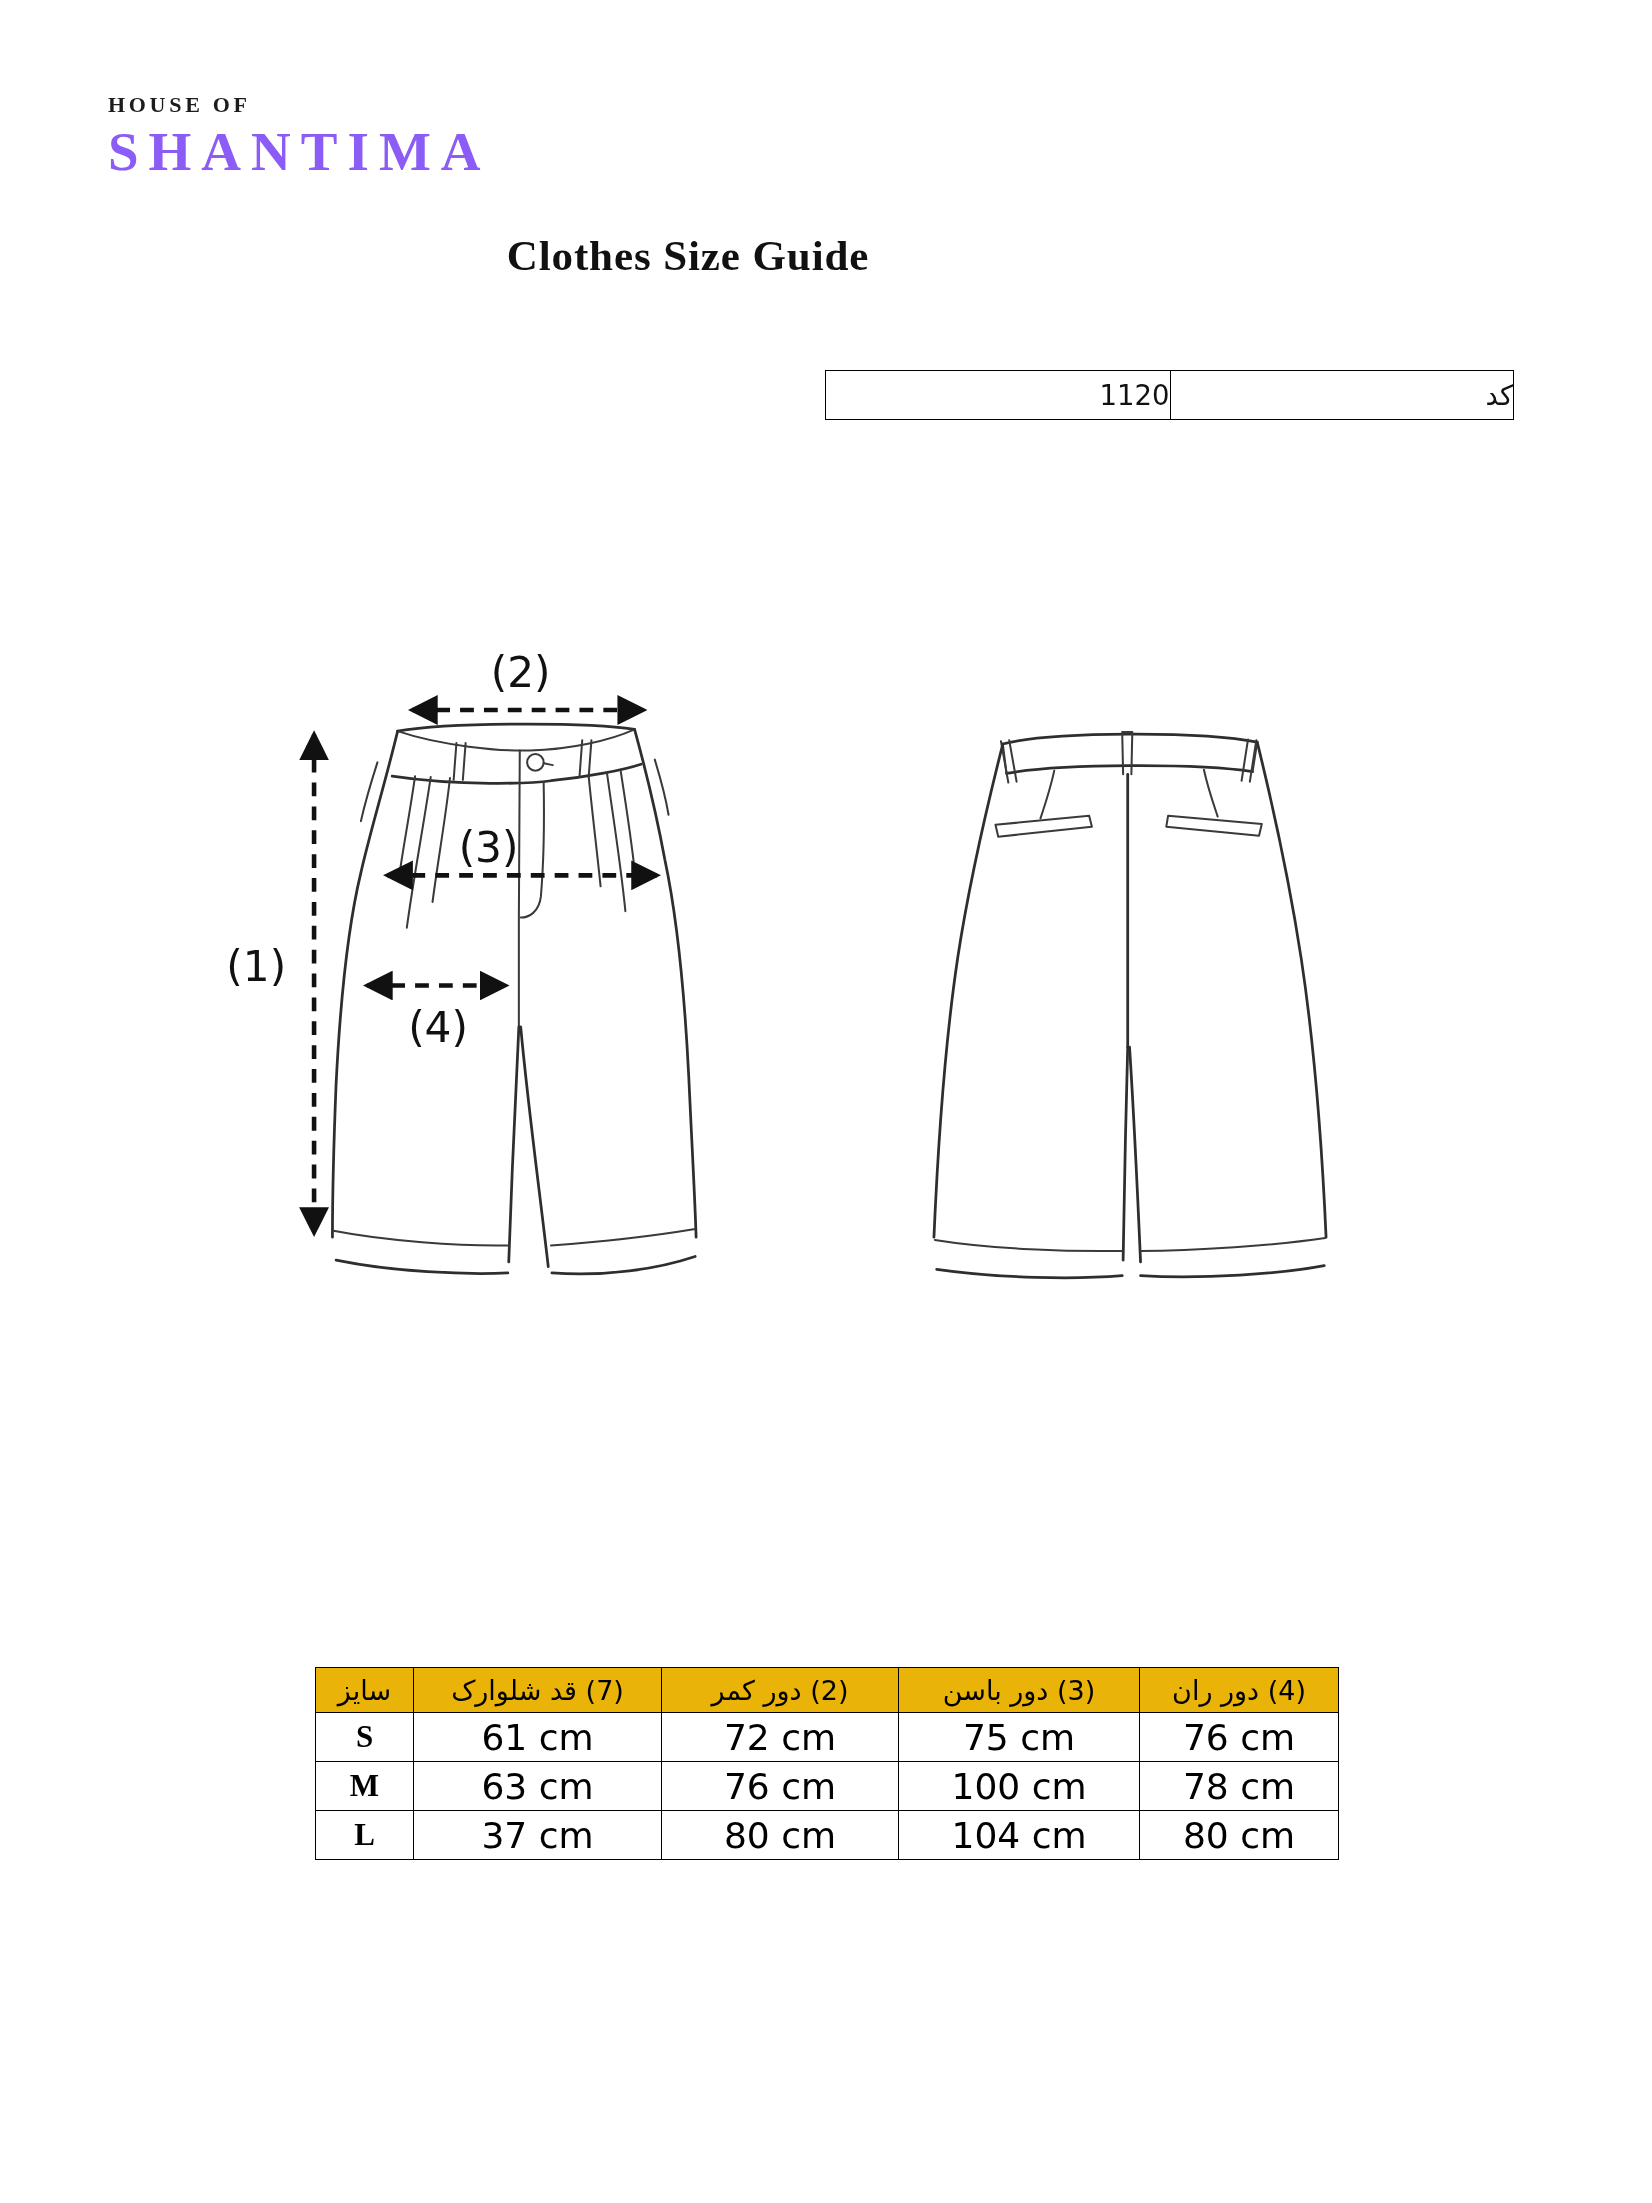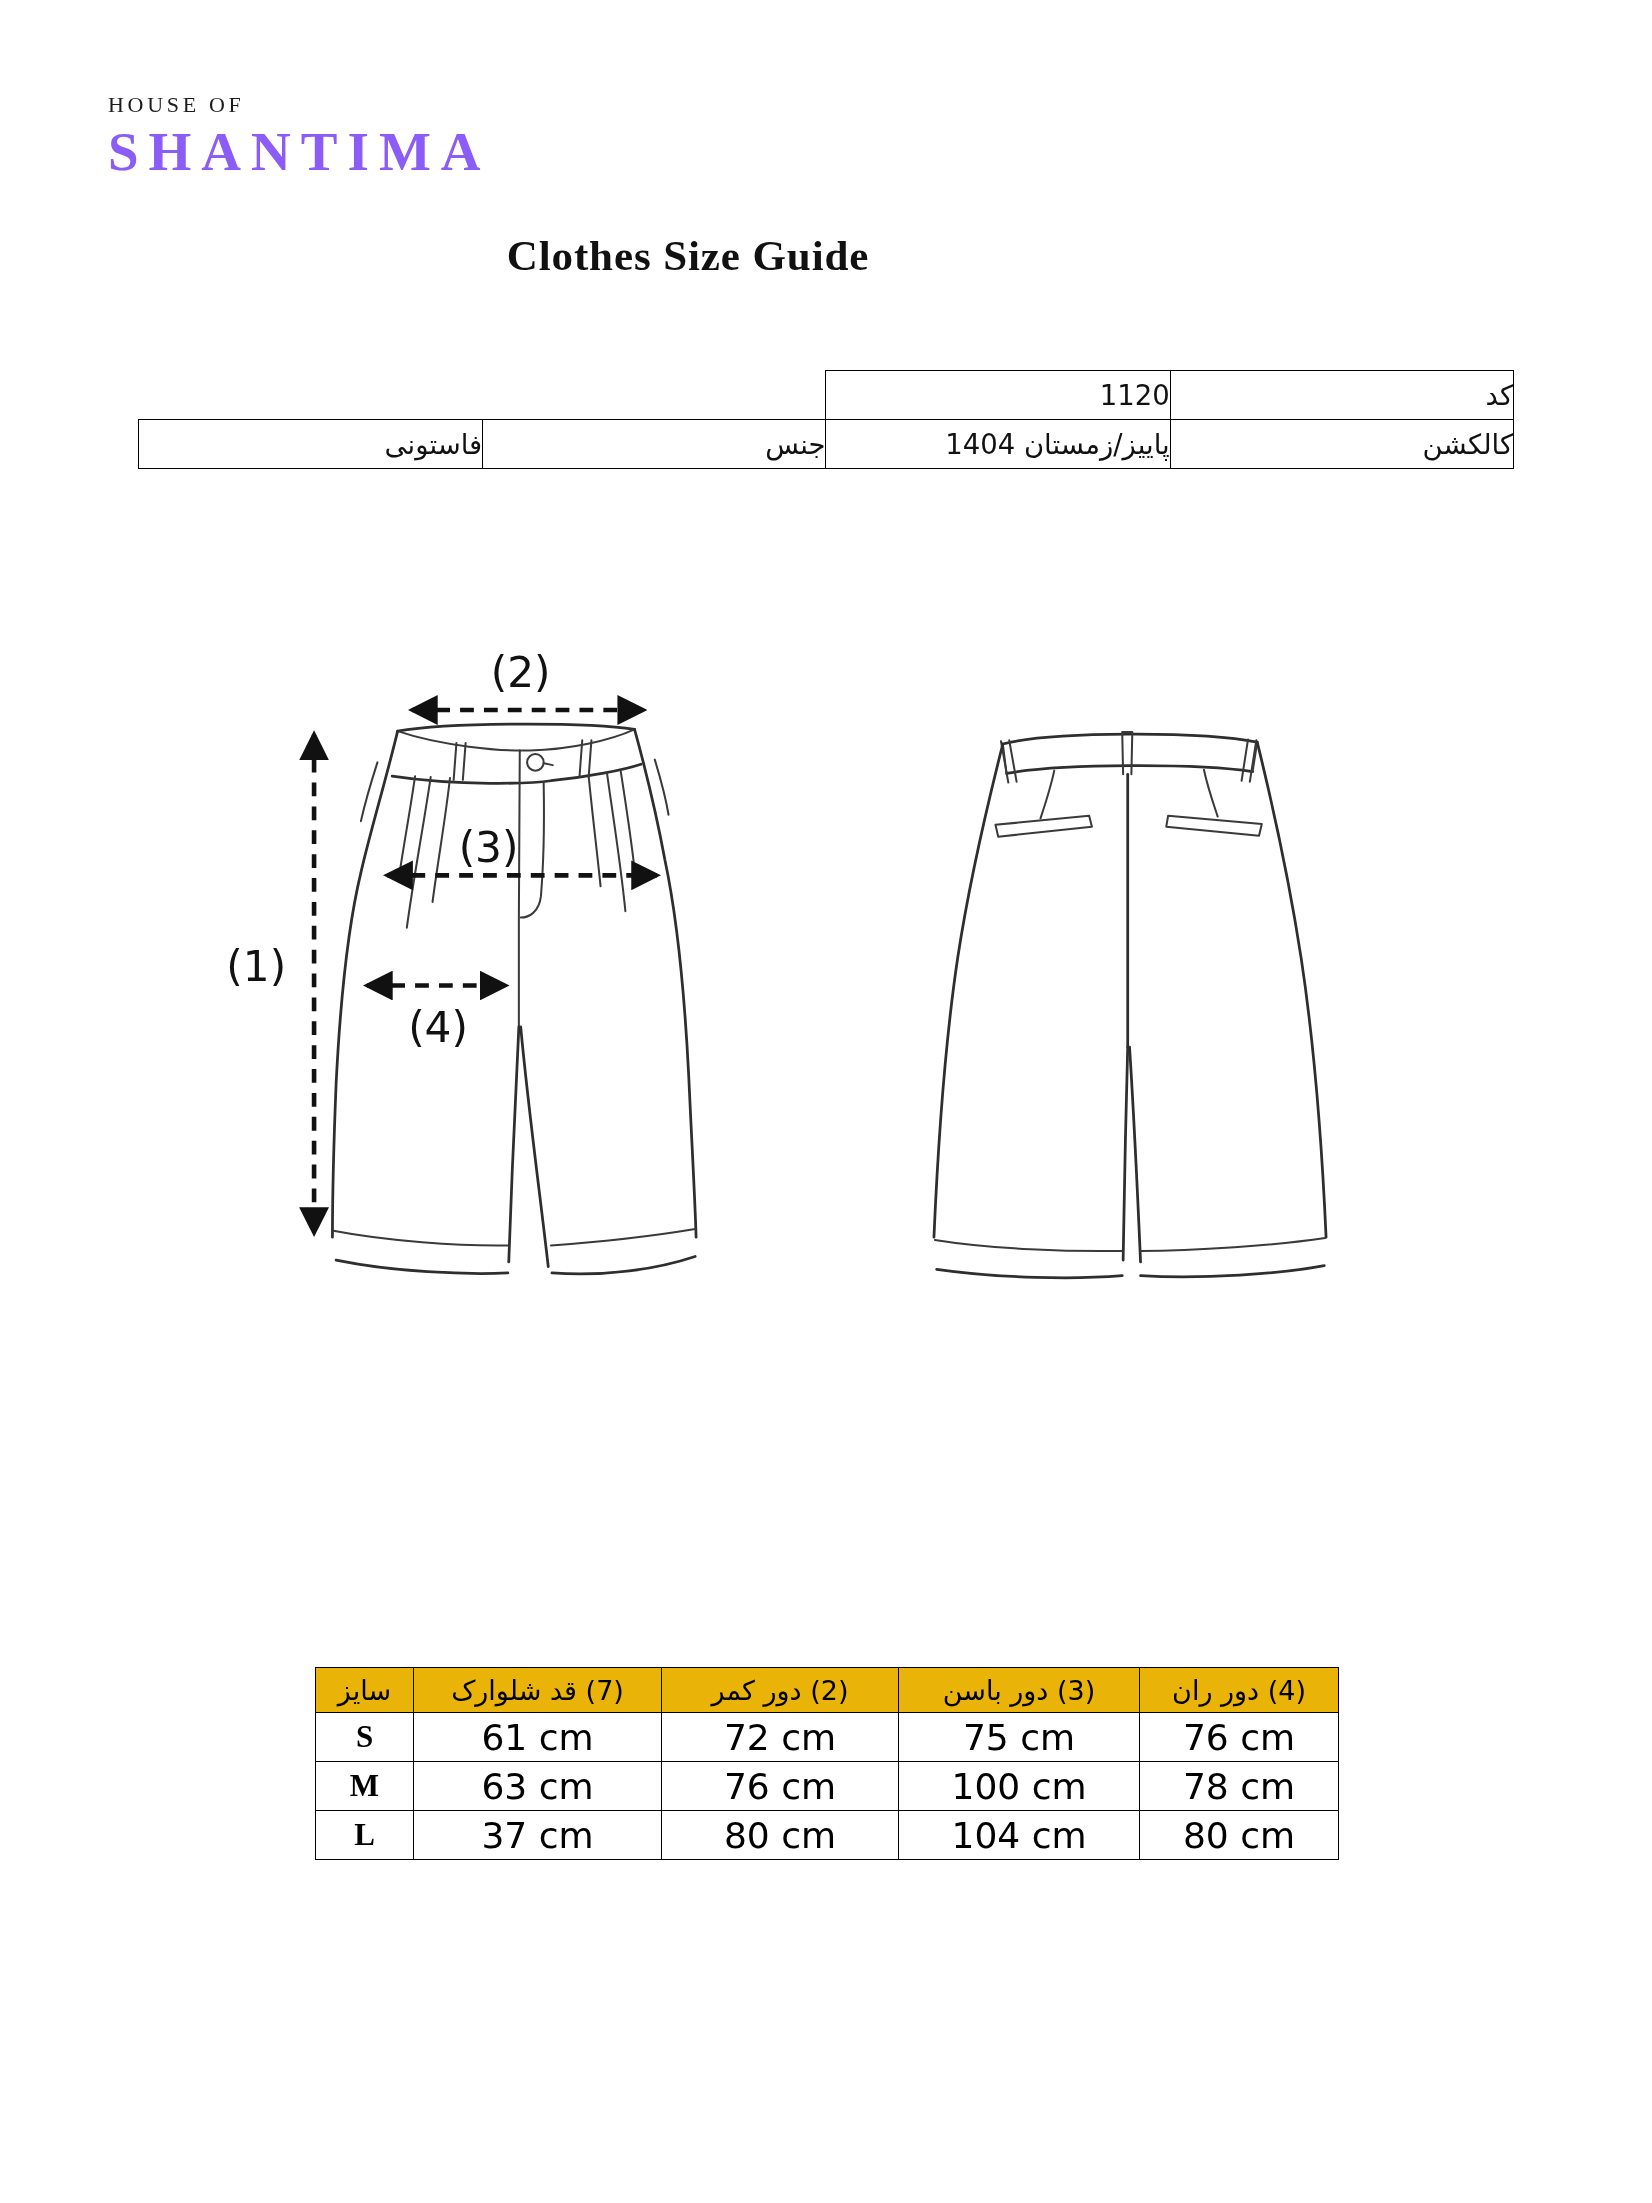--- a/index.html
+++ b/index.html
@@ -1,21 +1,21 @@
 <!DOCTYPE html>
 <html style="font-size:14.7px"><head>
 <meta charset="utf-8">
 <style>
   html,body{margin:0;padding:0;background:#ffffff;}
   body{width:1653px;height:2204px;position:relative;font-family:"DejaVu Sans",sans-serif;color:#000;}
   .page{position:absolute;inset:0;background:#fff;overflow:hidden;}
 
   
   .brand{position:absolute;left:108px;top:92px;}
-  .brand-line1{font-family:"Liberation Serif",serif;font-size:22px;letter-spacing:3.7px;font-weight:400;color:#1c1c1c;}
+  .brand-line1{font-family:"Liberation Serif",serif;font-size:22px;letter-spacing:3.7px;font-weight:700;color:#1c1c1c;}
   .brand-line2{font-family:"Liberation Serif",serif;font-size:55px;font-weight:700;letter-spacing:10px;color:#8b5cf6;margin-top:5.5px;line-height:1;}
 
   
   .title{position:absolute;left:0;top:231px;width:1376px;text-align:center;
          font-family:"Liberation Serif",serif;font-size:43px;font-weight:600;color:#111;letter-spacing:0.9px;}
 
   
   table.info{position:absolute;left:138px;top:370px;width:1376px;border-collapse:collapse;table-layout:fixed;}
   table.info td{border:1.8px solid #000;text-align:right;vertical-align:middle;padding:0;
                 font-size:27.5px;color:#111;}
@@ -57,26 +57,20 @@
         <col style="width:343px">
         <col style="width:344px">
         <col style="width:343px">
       </colgroup>
     <tbody>
         <tr>
       <td class="empty"></td>
       <td class="empty"></td>
       <td class="num" dir="ltr">1120</td>
       <td dir="rtl">کد</td>
-    </tr>
-    <tr>
-      <td dir="rtl">فاستونی</td>
-      <td dir="rtl">جنس</td>
-      <td dir="rtl">پاییز/زمستان 1404</td>
-      <td dir="rtl">کالکشن</td>
     </tr>
   </tbody>
     </table>
 
   <svg class="diagram" viewBox="0 650 1800 810">
     <defs>
       <marker id="ah" viewBox="0 0 10 10" refX="8.5" refY="5" markerWidth="6.5" markerHeight="6.5" orient="auto-start-reverse">
         <path d="M0,0 L10,5 L0,10 z" fill="#111"></path>
       </marker>
     </defs>

